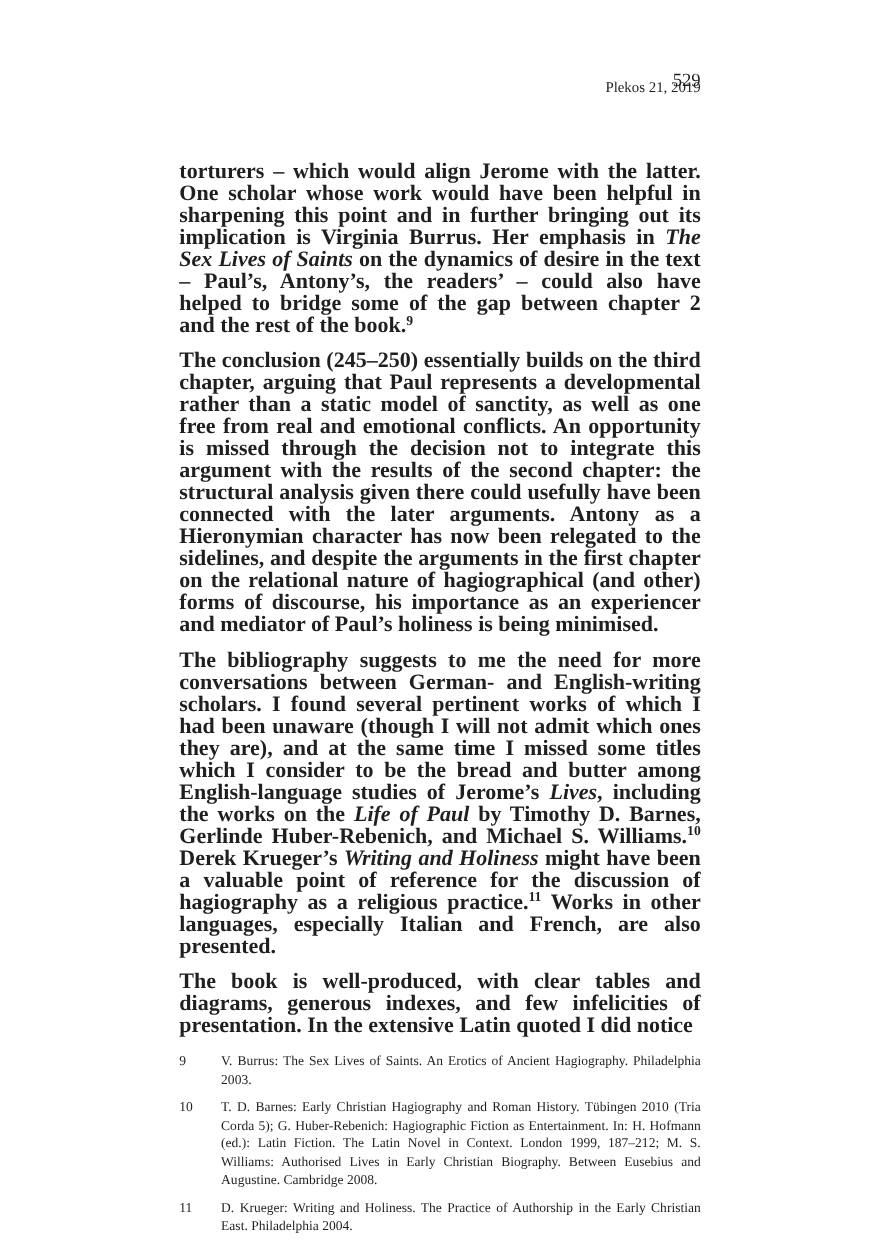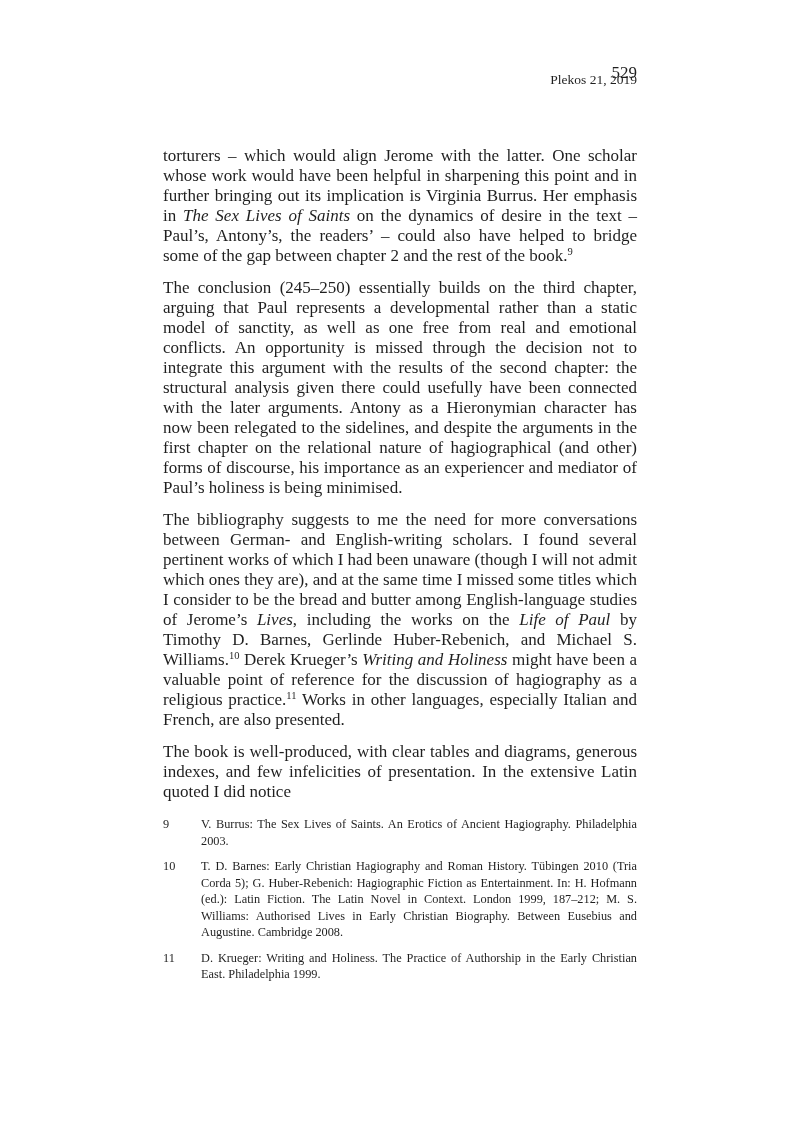--- a/index.html
+++ b/index.html
@@ -27,23 +27,24 @@
     top: -7px;
     font-size: 17px;
   }
   .column {
     position: absolute;
     top: 146px;
     left: 163px;
     width: 474px;
   }
   .content {
-    font-size: 17px;
+    font-size: 20px;
     line-height: 20px;
     text-align: justify;
+    font-weight: bold;
   }
   .para { margin: 0 0 12px 0; }
   .para:last-child { margin-bottom: 0; }
   .it { font-style: italic; }
   .sup {
     font-size: 0.62em;
     position: relative;
     top: -0.55em;
     line-height: 0;
   }
@@ -96,20 +97,20 @@
         <span class="fn-text">V. Burrus: The Sex Lives of Saints. An Erotics of Ancient Hagiography. Philadelphia 2003.</span>
       </div>
 
       <div class="fn">
         <span class="fn-num">10</span>
         <span class="fn-text">T. D. Barnes: Early Christian Hagiography and Roman History. Tübingen 2010 (Tria Corda 5); G. Huber-Rebenich: Hagiographic Fiction as Entertainment. In: H. Hofmann (ed.): Latin Fiction. The Latin Novel in Context. London 1999, 187–212; M. S. Williams: Authorised Lives in Early Christian Biography. Between Eusebius and Augustine. Cambridge 2008.</span>
       </div>
 
       <div class="fn">
         <span class="fn-num">11</span>
-        <span class="fn-text">D. Krueger: Writing and Holiness. The Practice of Authorship in the Early Christian East. Philadelphia 1999.</span>
+        <span class="fn-text">D. Krueger: Writing and Holiness. The Practice of Authorship in the Early Christian East. Philadelphia 2004.</span>
       </div>
 
     </div>
 
   </div>
 
 </div>
 
 </body></html>

